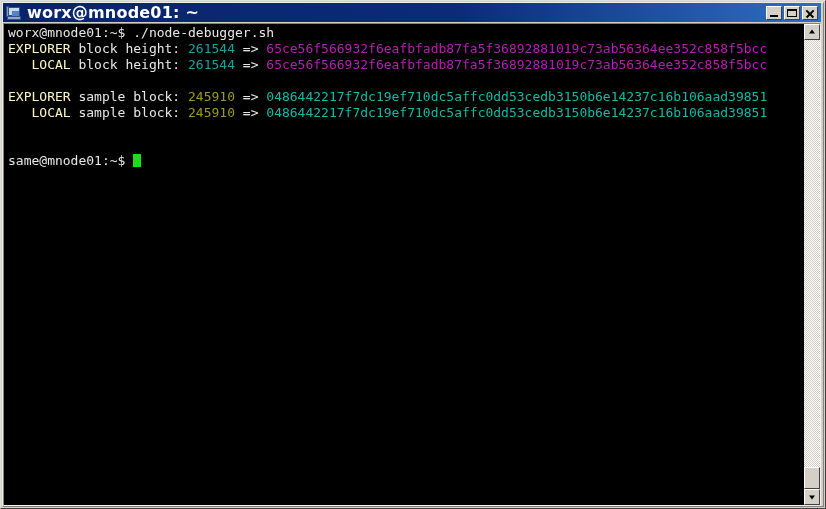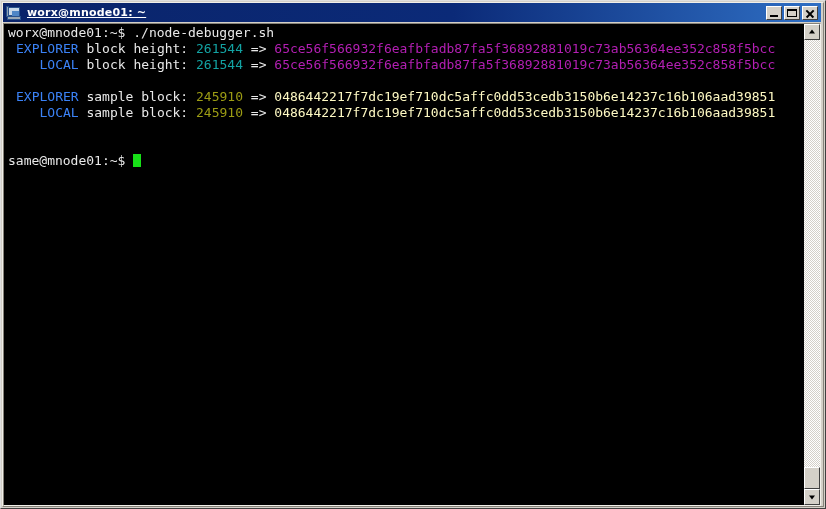--- a/index.html
+++ b/index.html
@@ -83,27 +83,26 @@
     position: absolute;
     left: 0px; top: 1px;
     width: 3px; height: 11px;
     background: #8fa0b2;
     border: 1px solid #29528c;
     box-sizing: border-box;
   }
   .title-text {
     color: #ffffff;
     font-family: "DejaVu Sans", sans-serif;
-    font-size: 11px;
+    font-size: 16px;
     font-weight: bold;
     letter-spacing: 0.2px;
     white-space: nowrap;
     flex: 1 1 auto;
     overflow: hidden;
-    text-decoration: underline;
   }
   .title-buttons {
     display: flex;
     gap: 2px;
     flex: 0 0 auto;
     padding-right: 2px;
   }
   .tbtn {
     width: 16px; height: 14px;
     background: #d4d0c8;
@@ -166,24 +165,24 @@
     font-size: 13px;
     line-height: 16px;
     height: 16px;
     white-space: pre;
     color: #e6e6e6;
     letter-spacing: 0px;
   }
   .seg { white-space: pre; }
 
   .c-white   { color: #e8e8e8; }
-  .c-cyan    { color: #3b82f6; margin-left: 8px; }
+  .c-cyan    { color: #fef9c3; }
   .c-teal    { color: #13a3a3; }
   .c-magenta { color: #b31fb3; }
-  .c-green   { color: #fef9c3; text-align: right; }
+  .c-green   { color: #14b8a6; text-align: right; }
   .c-olive   { color: #9c9c14; }
 
   .cursor {
     display: inline-block;
     width: 8px;
     height: 13px;
     background: #17e017;
     vertical-align: -2px;
   }
 

